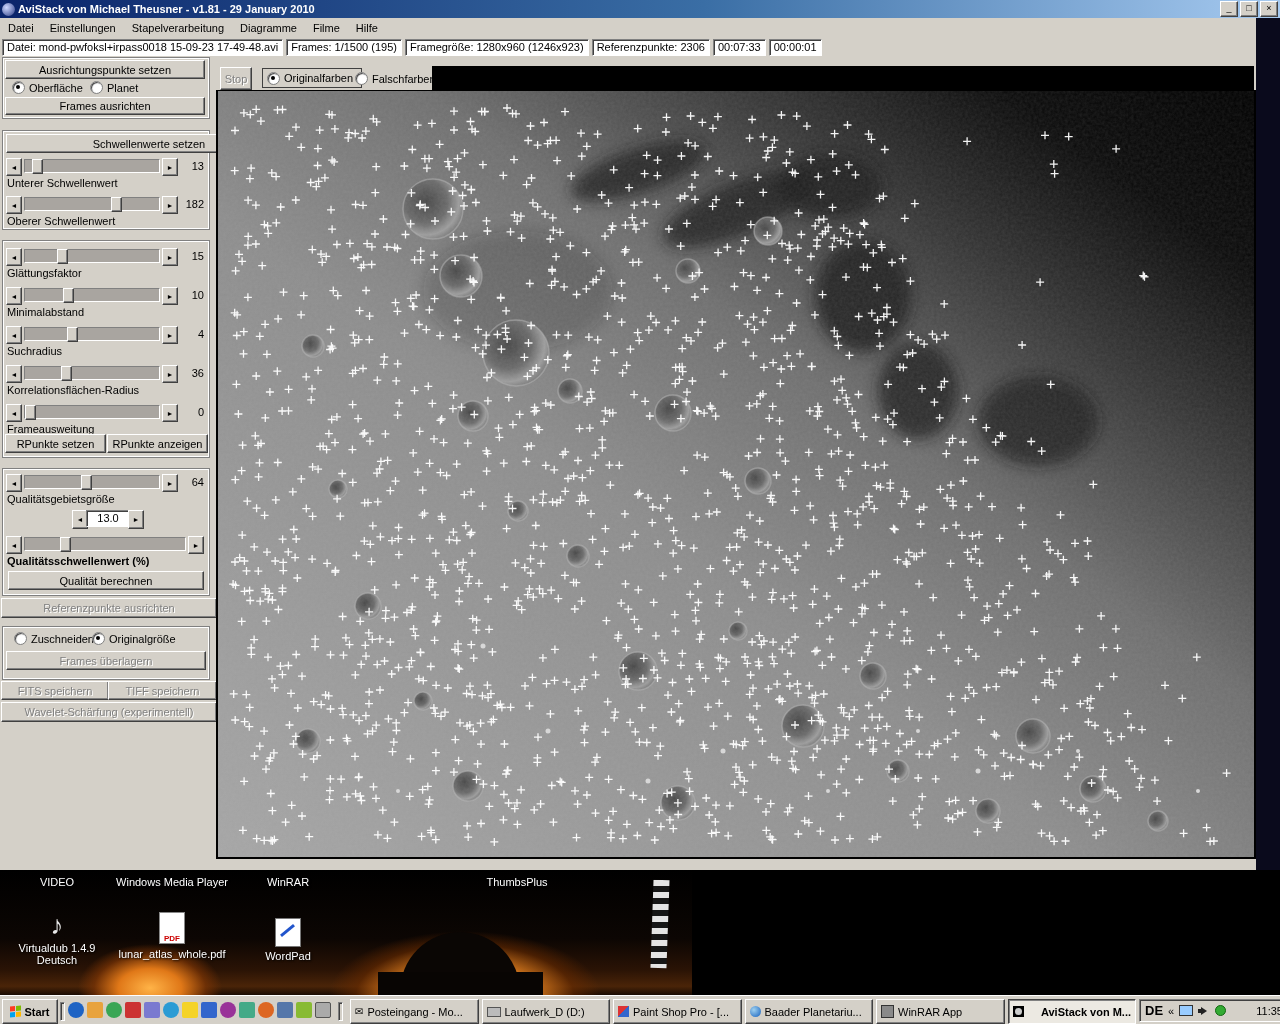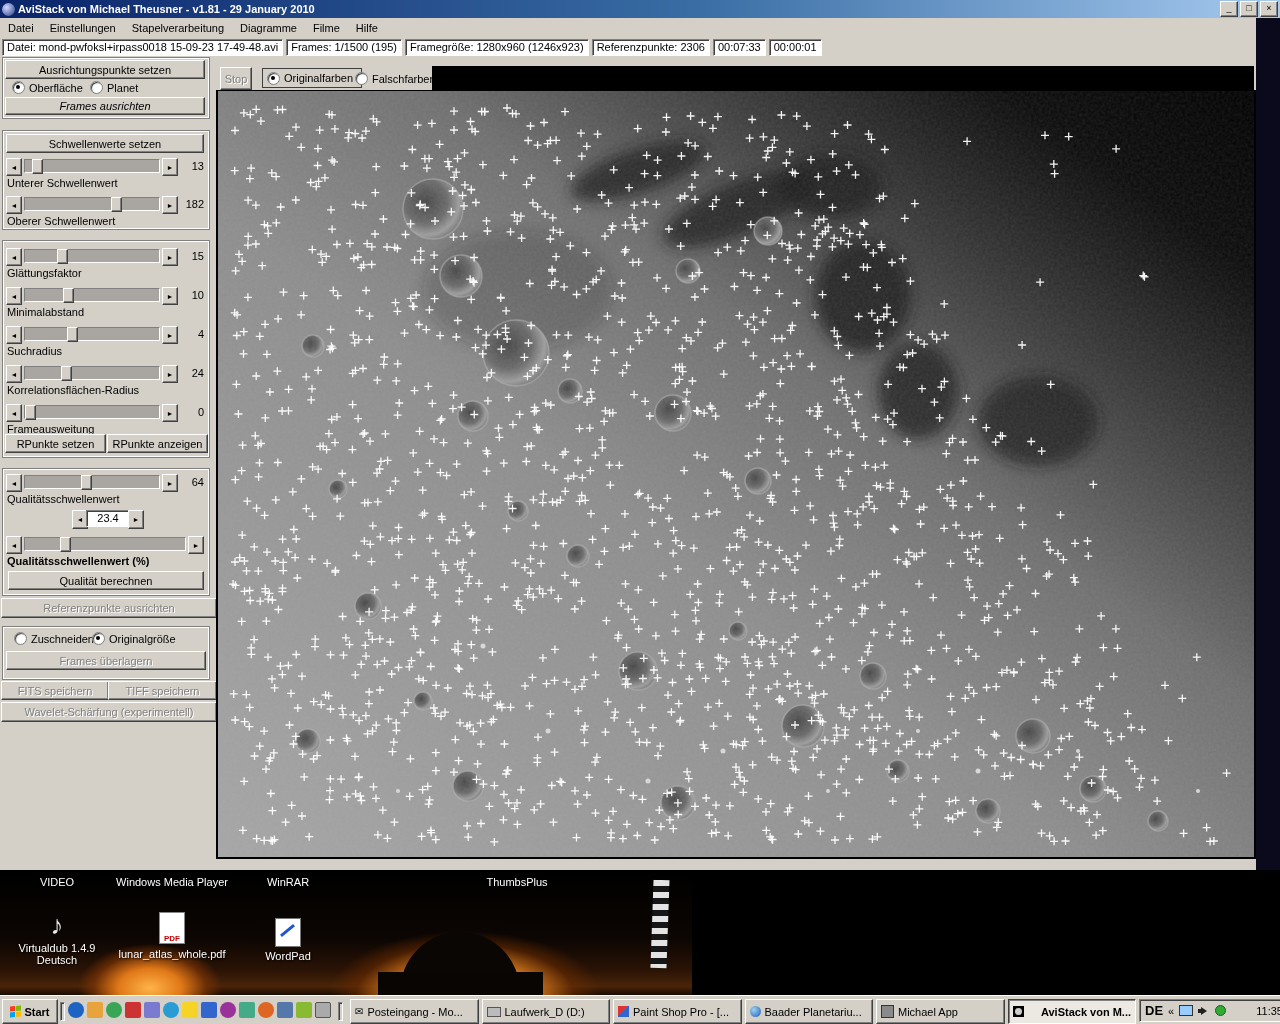--- a/index.html
+++ b/index.html
@@ -96,24 +96,24 @@
 <div class="frame" style="left:2px;top:57px;width:206px;height:60px;"></div>
 <div class="btn" style="left:5px;top:60px;width:198px;height:17px;text-align:center;">Ausrichtungspunkte setzen</div>
 <label class="radio checked" style="left:12px;top:81px;">
     <span class="rdot"></span>
     <span>Oberfläche</span>
   </label>
 <label class="radio" style="left:90px;top:81px;">
     <span class="rdot"></span>
     <span>Planet</span>
   </label>
-<div class="btn" style="left:5px;top:97px;width:198px;height:16px;font-style:italic;">Frames ausrichten</div>
+<div class="btn" style="left:5px;top:97px;width:198px;height:16px;">Frames ausrichten</div>
 
 <div class="frame" style="left:2px;top:130px;width:206px;height:98px;"></div>
-<div class="btn" style="left:6px;top:134px;width:196px;height:17px;">Schwellenwerte setzen</div>
+<div class="btn" style="left:6px;top:134px;width:196px;height:17px;padding-left:44px;">Schwellenwerte setzen</div>
 
 <div class="slr" style="top:158px;">
   <div class="ar">◄</div>
   <div class="trk">
       <div class="thm" style="left:5%;"></div>
     </div>
   <div class="ar">►</div>
   <div class="val">13</div>
 </div>
 <div class="sll" style="top:177px;">Unterer Schwellenwert</div>
@@ -159,21 +159,21 @@
   <div class="val">4</div>
 </div>
 <div class="sll" style="top:345px;">Suchradius</div>
 
 <div class="slr" style="top:365px;">
   <div class="ar">◄</div>
   <div class="trk">
       <div class="thm" style="left:27%;"></div>
     </div>
   <div class="ar">►</div>
-  <div class="val">24</div>
+  <div class="val">36</div>
 </div>
 <div class="sll" style="top:384px;">Korrelationsflächen-Radius</div>
 
 <div class="slr" style="top:404px;">
   <div class="ar">◄</div>
   <div class="trk">
       <div class="thm" style="left:0%;"></div>
     </div>
   <div class="ar">►</div>
   <div class="val">0</div>
@@ -186,24 +186,24 @@
 <div class="frame" style="left:2px;top:468px;width:206px;height:126px;"></div>
 
 <div class="slr" style="top:474px;">
   <div class="ar">◄</div>
   <div class="trk">
       <div class="thm" style="left:42%;"></div>
     </div>
   <div class="ar">►</div>
   <div class="val">64</div>
 </div>
-<div class="sll" style="top:493px;">Qualitätsschwellenwert</div>
+<div class="sll" style="top:493px;">Qualitätsgebietsgröße</div>
 
 <div class="btn" style="left:72px;top:510px;width:14px;height:17px;font-size:7px;">◄</div>
-<div class="abs sunken" style="left:86px;top:510px;width:42px;height:15px;background:#fff;text-align:center;line-height:15px;">23.4</div>
+<div class="abs sunken" style="left:86px;top:510px;width:42px;height:15px;background:#fff;text-align:center;line-height:15px;">13.0</div>
 <div class="btn" style="left:128px;top:510px;width:14px;height:17px;font-size:7px;">►</div>
 
 <div class="slr" style="top:536px;">
   <div class="ar">◄</div>
   <div class="trk">
       <div class="thm" style="left:22%;"></div>
     </div>
   <div class="ar">►</div>
 </div>
 <div class="sll" style="top:555px;font-weight:bold;">Qualitätsschwellenwert (%)</div>
@@ -388,21 +388,21 @@
     <div class="tbtn">
       <span style="width:11px;height:11px;background:linear-gradient(135deg,#d33 50%,#36c 50%);flex:0 0 auto;"></span>
       <span class="lbl">Paint Shop Pro - [...</span>
     </div>
     <div class="tbtn">
       <span style="width:11px;height:11px;border-radius:50%;background:radial-gradient(circle at 35% 35%,#9ed0f0,#1560bd);flex:0 0 auto;"></span>
       <span class="lbl">Baader Planetariu...</span>
     </div>
     <div class="tbtn">
       <span style="width:11px;height:11px;background:#8a8a8a;border:1px solid #333;flex:0 0 auto;"></span>
-      <span class="lbl">Michael App</span>
+      <span class="lbl">WinRAR App</span>
     </div>
     <div class="tbtn active">
       <span style="width:11px;height:11px;background:#000;display:flex;align-items:center;justify-content:center;flex:0 0 auto;">
           <span style="width:7px;height:7px;border-radius:50%;background:#ccc;"></span>
         </span>
       <span class="lbl">AviStack von M...</span>
     </div>
   </div>
 
   <div class="abs sunken" style="left:1139px;top:3px;width:138px;height:21px;background:#d4d0c8;display:flex;align-items:center;gap:5px;padding:0 5px;">

